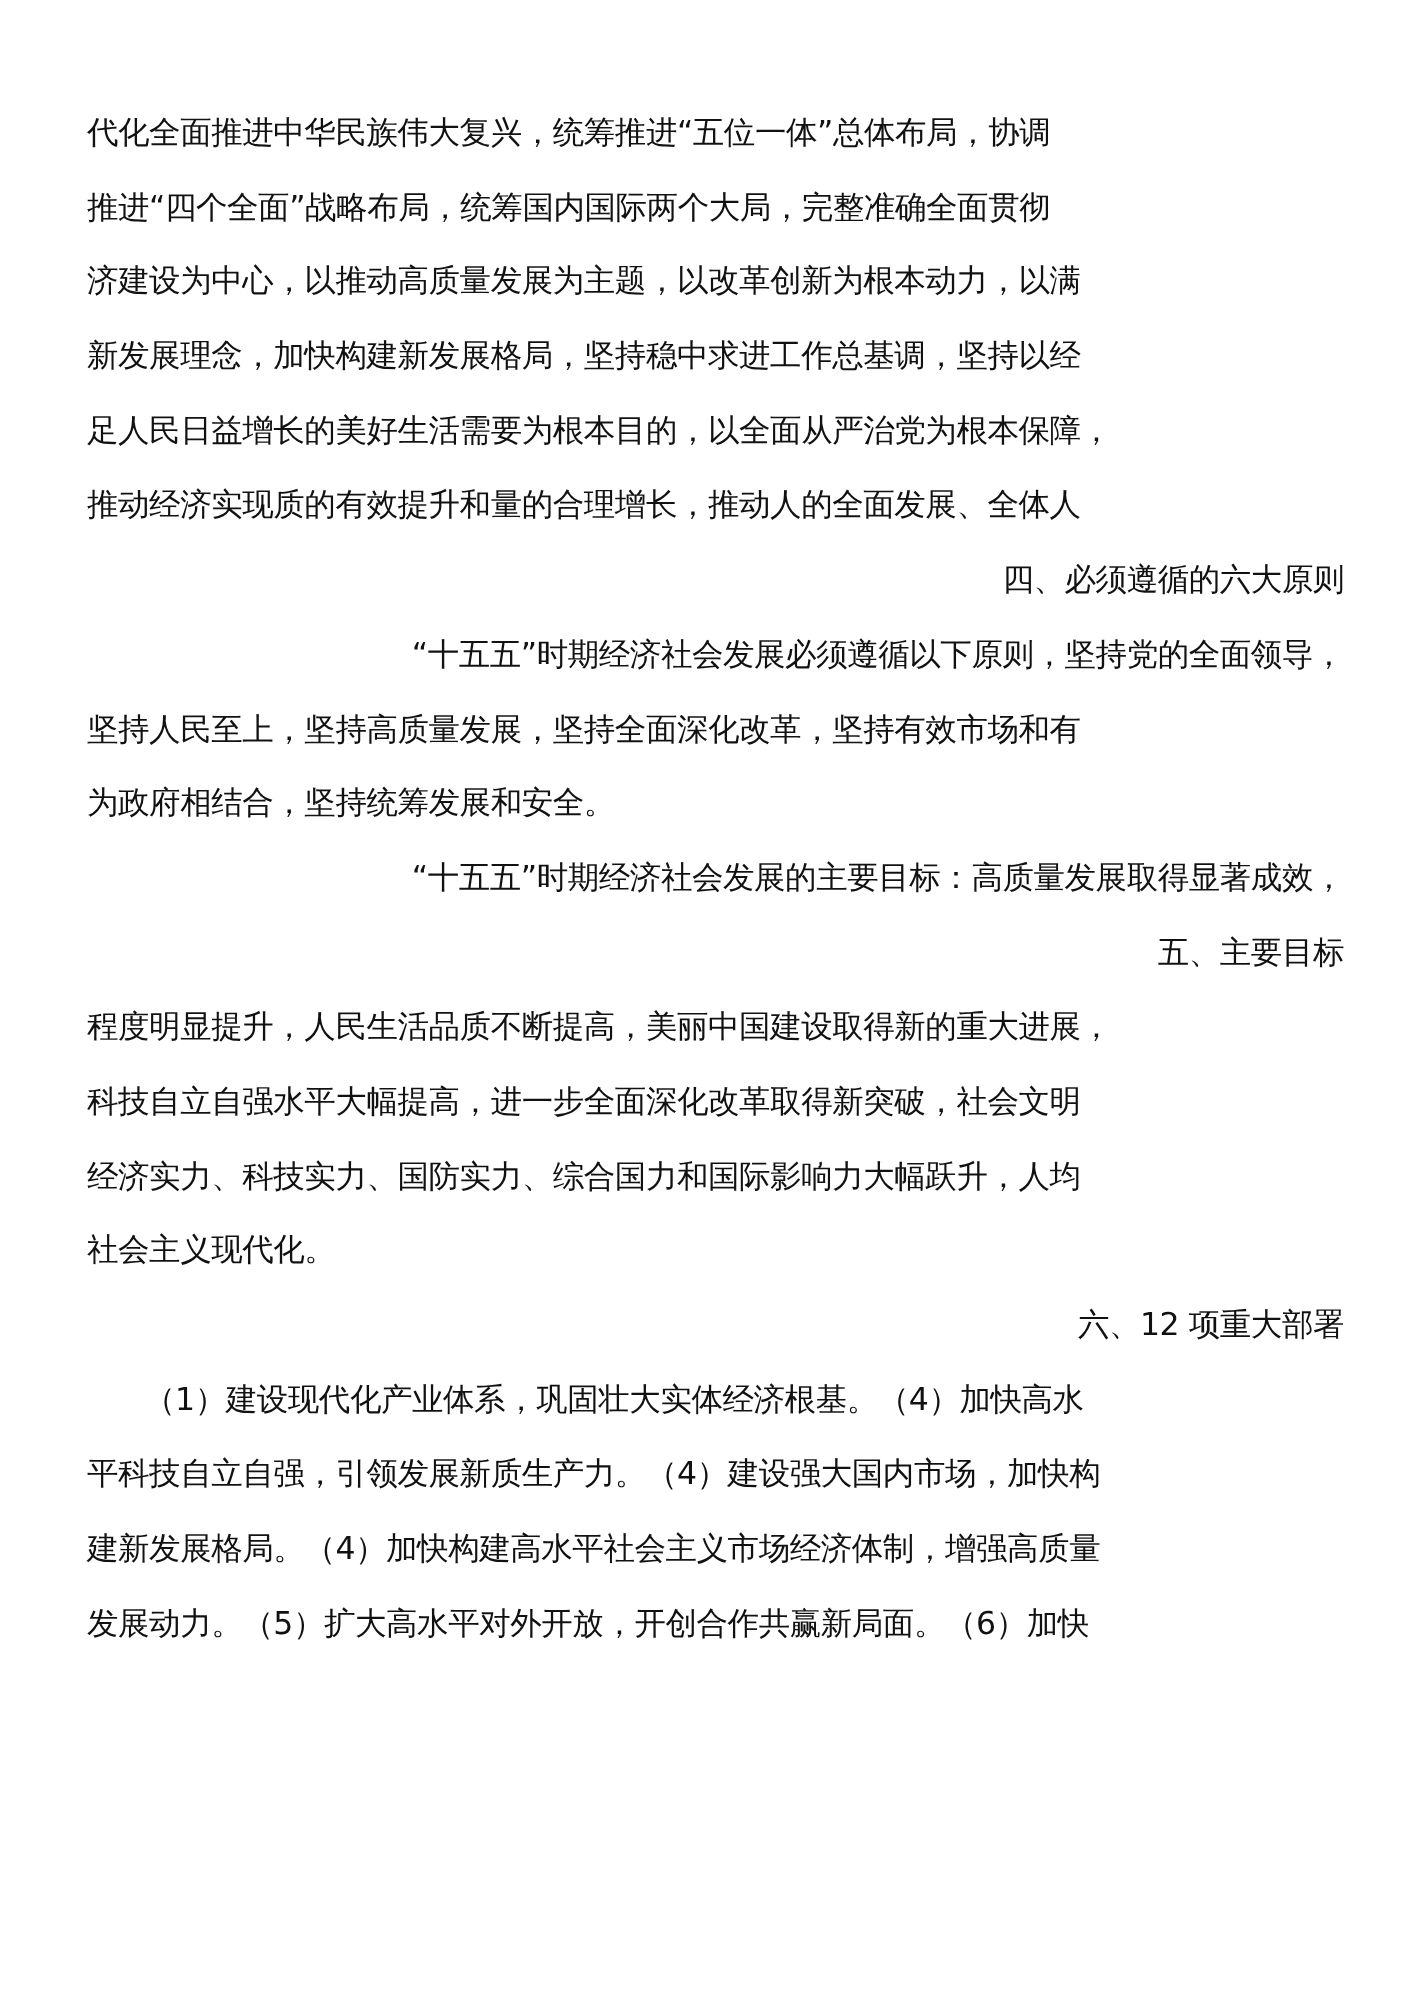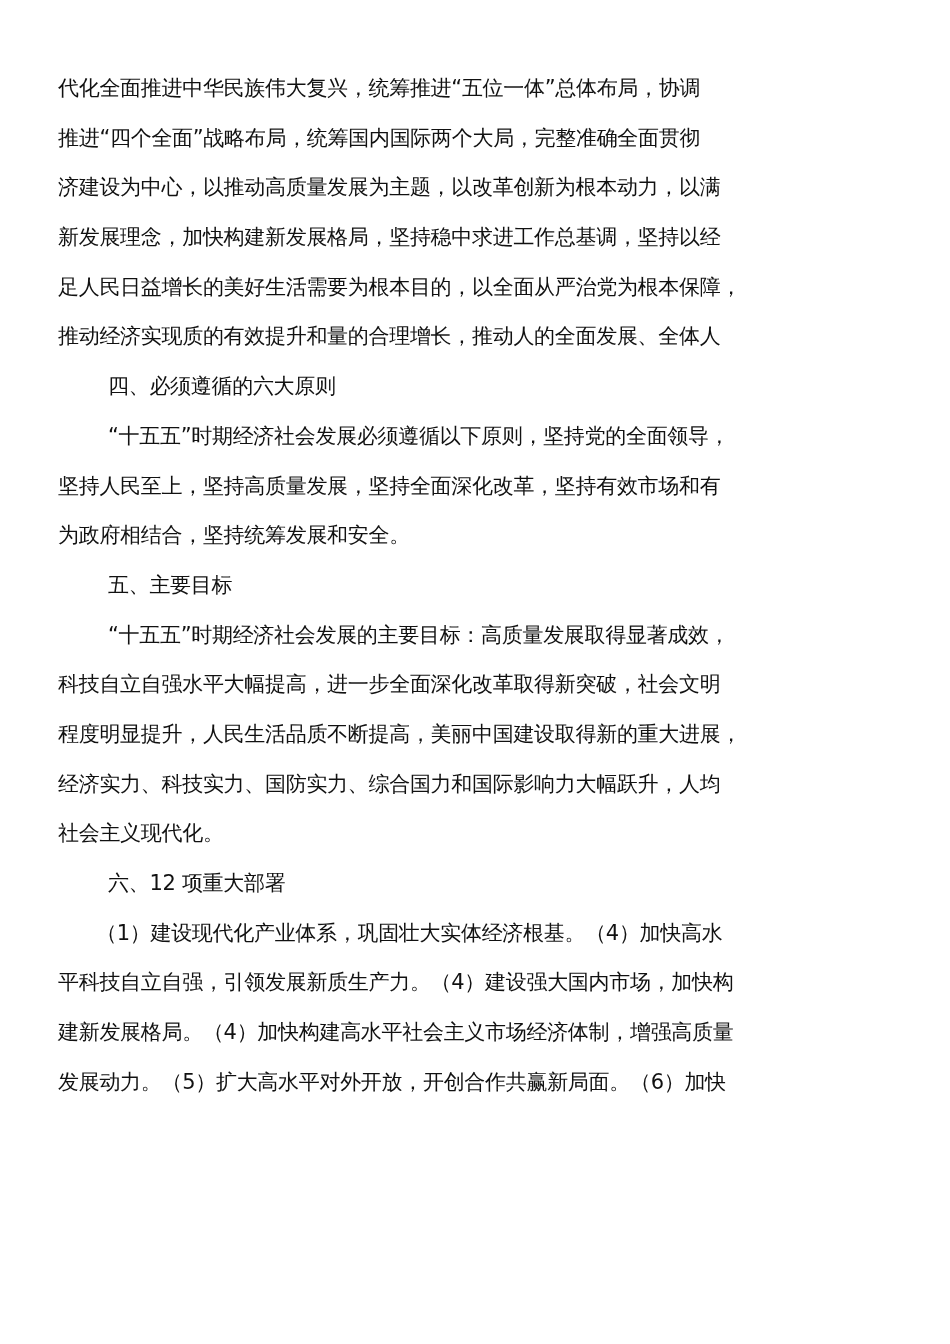--- a/index.html
+++ b/index.html
@@ -23,42 +23,43 @@
     }
     .line {
       height: 49.7px;
       line-height: 49.7px;
       font-size: 21px;
       white-space: nowrap;
       letter-spacing: -0.3px;
     }
     .indent {
       padding-left: 50px;
+      text-align: right;
     }
   </style>
 </head>
 <body>
 
 <div class="page">
   <div class="line">代化全面推进中华民族伟大复兴，统筹推进“五位一体”总体布局，协调</div>
   <div class="line">推进“四个全面”战略布局，统筹国内国际两个大局，完整准确全面贯彻</div>
   <div class="line">济建设为中心，以推动高质量发展为主题，以改革创新为根本动力，以满</div>
   <div class="line">新发展理念，加快构建新发展格局，坚持稳中求进工作总基调，坚持以经</div>
   <div class="line">足人民日益增长的美好生活需要为根本目的，以全面从严治党为根本保障，</div>
   <div class="line">推动经济实现质的有效提升和量的合理增长，推动人的全面发展、全体人</div>
 
   <div class="line indent">四、必须遵循的六大原则</div>
   <div class="line indent">“十五五”时期经济社会发展必须遵循以下原则，坚持党的全面领导，</div>
   <div class="line">坚持人民至上，坚持高质量发展，坚持全面深化改革，坚持有效市场和有</div>
   <div class="line">为政府相结合，坚持统筹发展和安全。</div>
 
+  <div class="line indent">“十五五”时期经济社会发展的主要目标：高质量发展取得显著成效，</div>
   <div class="line indent">五、主要目标</div>
-  <div class="line indent">“十五五”时期经济社会发展的主要目标：高质量发展取得显著成效，</div>
+  <div class="line">程度明显提升，人民生活品质不断提高，美丽中国建设取得新的重大进展，</div>
   <div class="line">科技自立自强水平大幅提高，进一步全面深化改革取得新突破，社会文明</div>
-  <div class="line">程度明显提升，人民生活品质不断提高，美丽中国建设取得新的重大进展，</div>
   <div class="line">经济实力、科技实力、国防实力、综合国力和国际影响力大幅跃升，人均</div>
   <div class="line">社会主义现代化。</div>
 
   <div class="line indent">六、12 项重大部署</div>
   <div class="line" style="padding-left:38px">（1）建设现代化产业体系，巩固壮大实体经济根基。（4）加快高水</div>
   <div class="line">平科技自立自强，引领发展新质生产力。（4）建设强大国内市场，加快构</div>
   <div class="line">建新发展格局。（4）加快构建高水平社会主义市场经济体制，增强高质量</div>
   <div class="line">发展动力。（5）扩大高水平对外开放，开创合作共赢新局面。（6）加快</div>
 </div>
 

